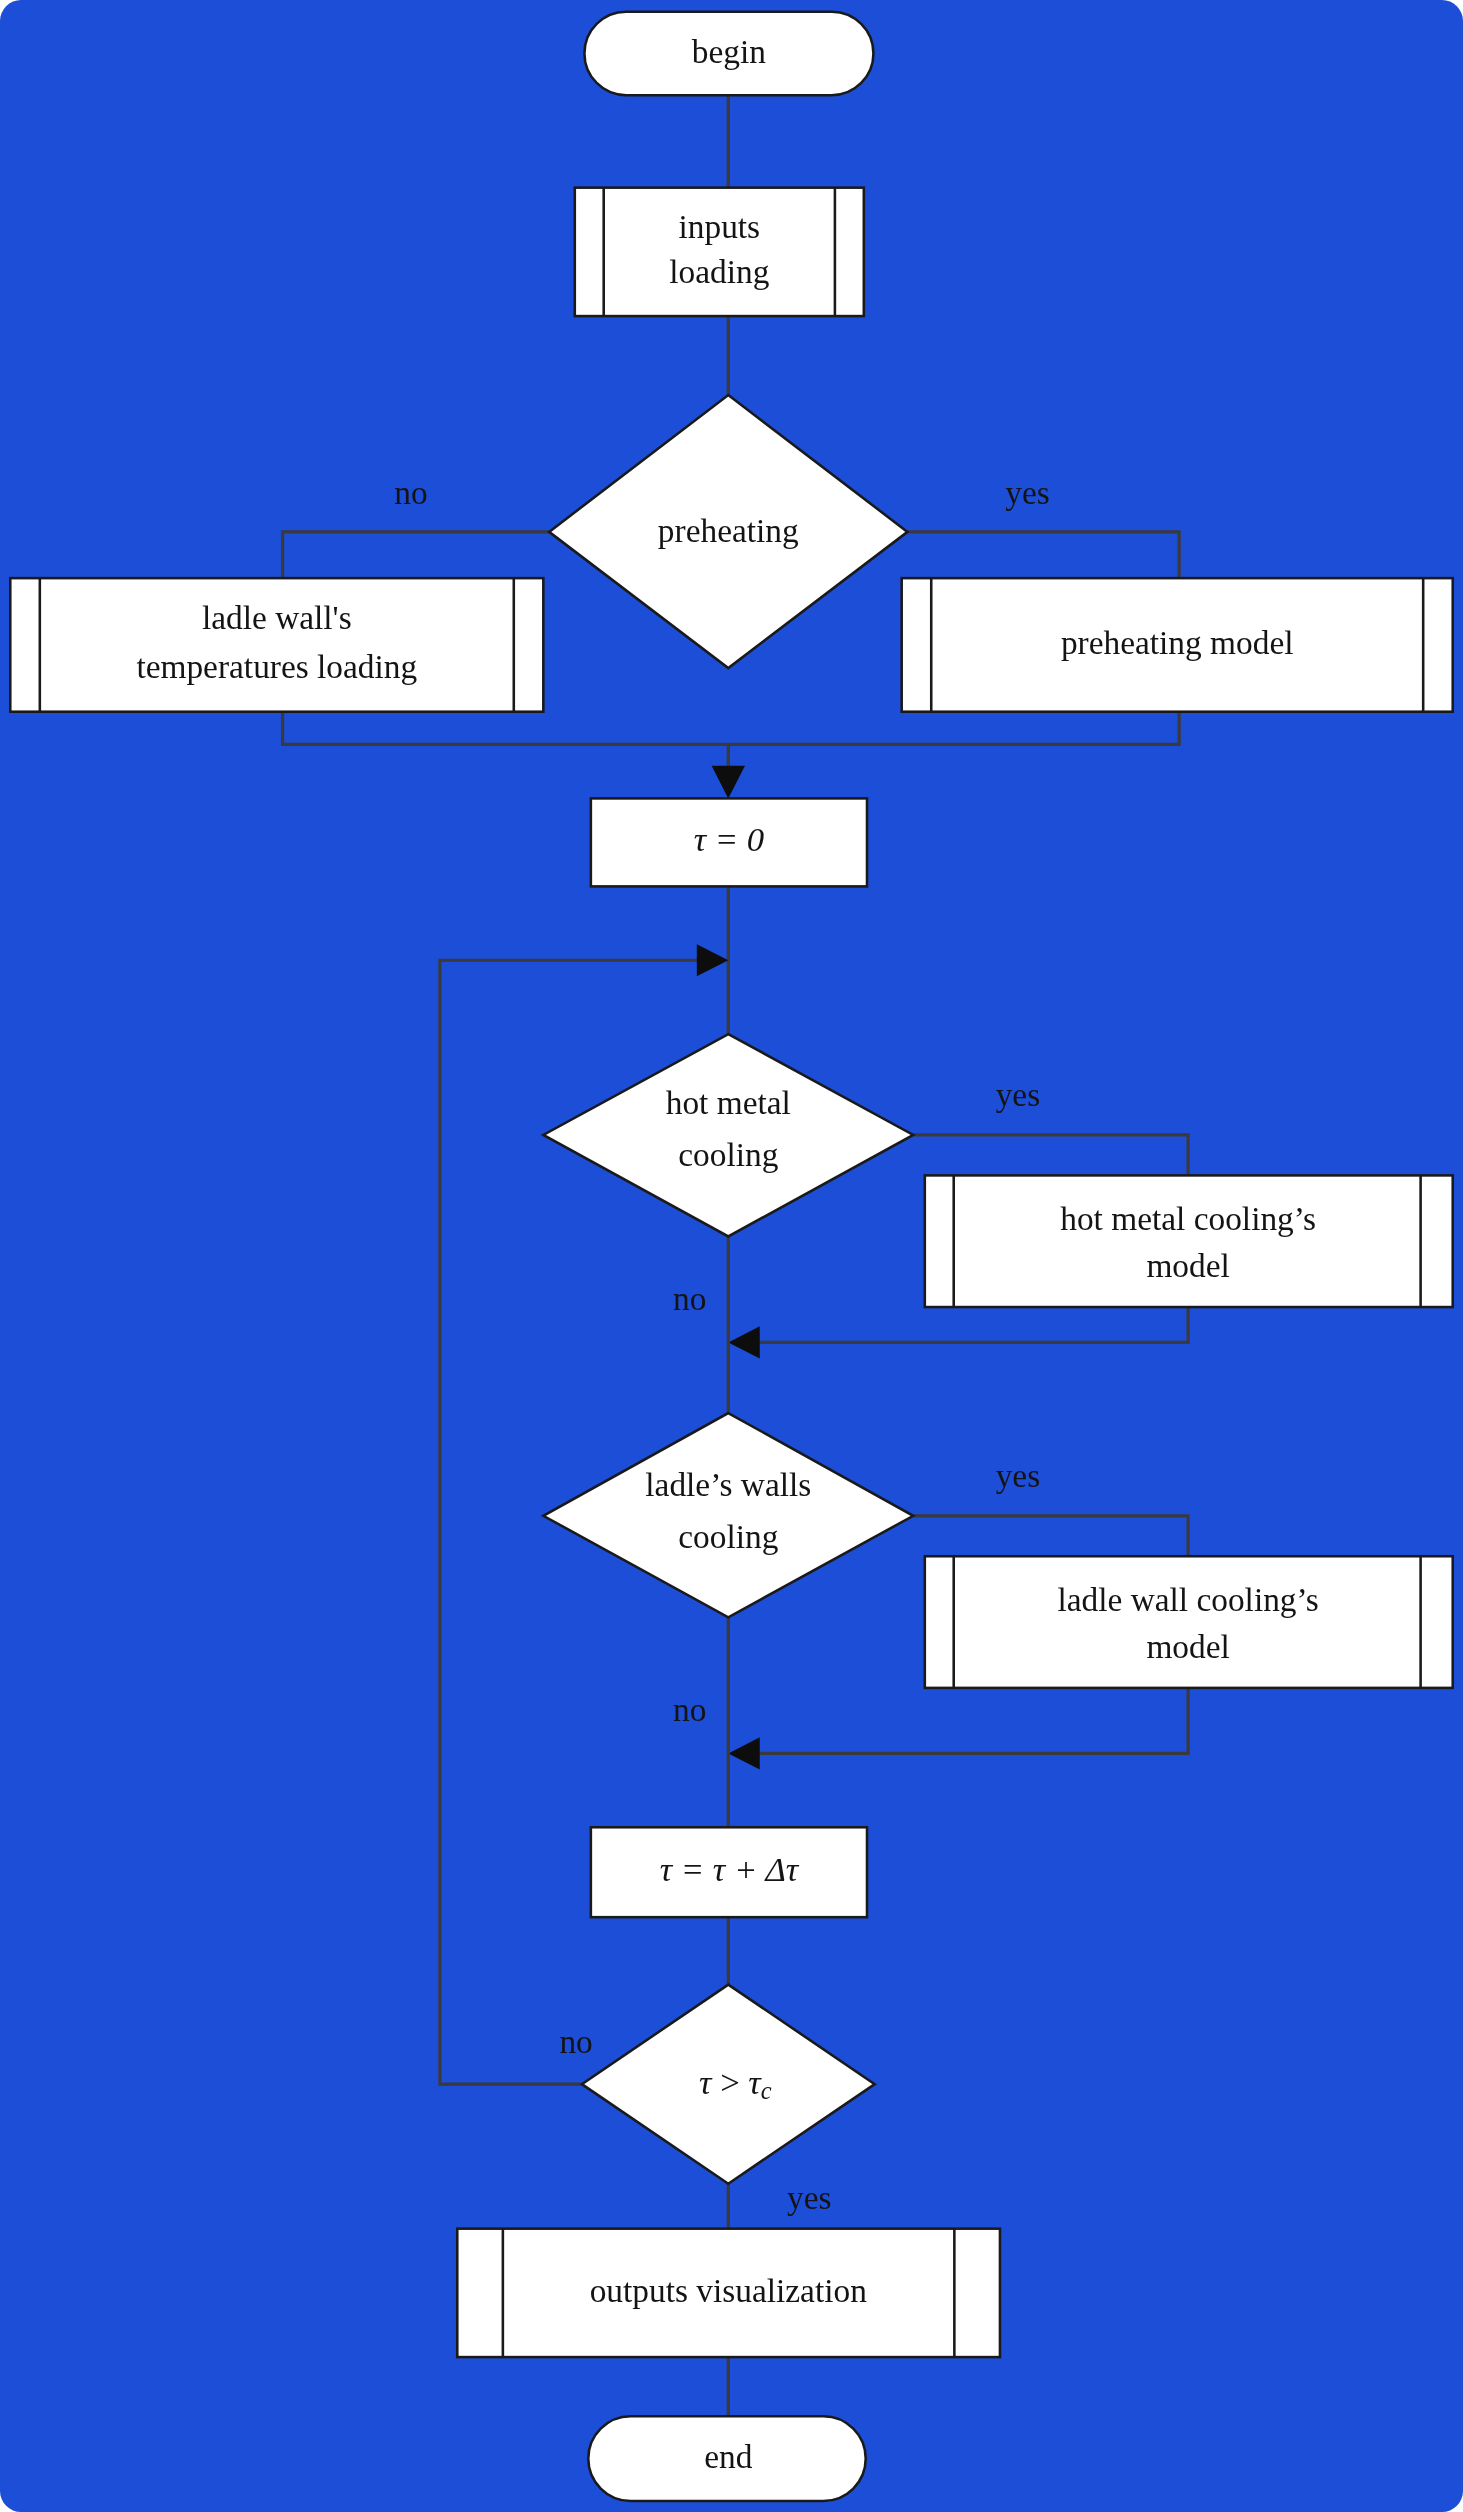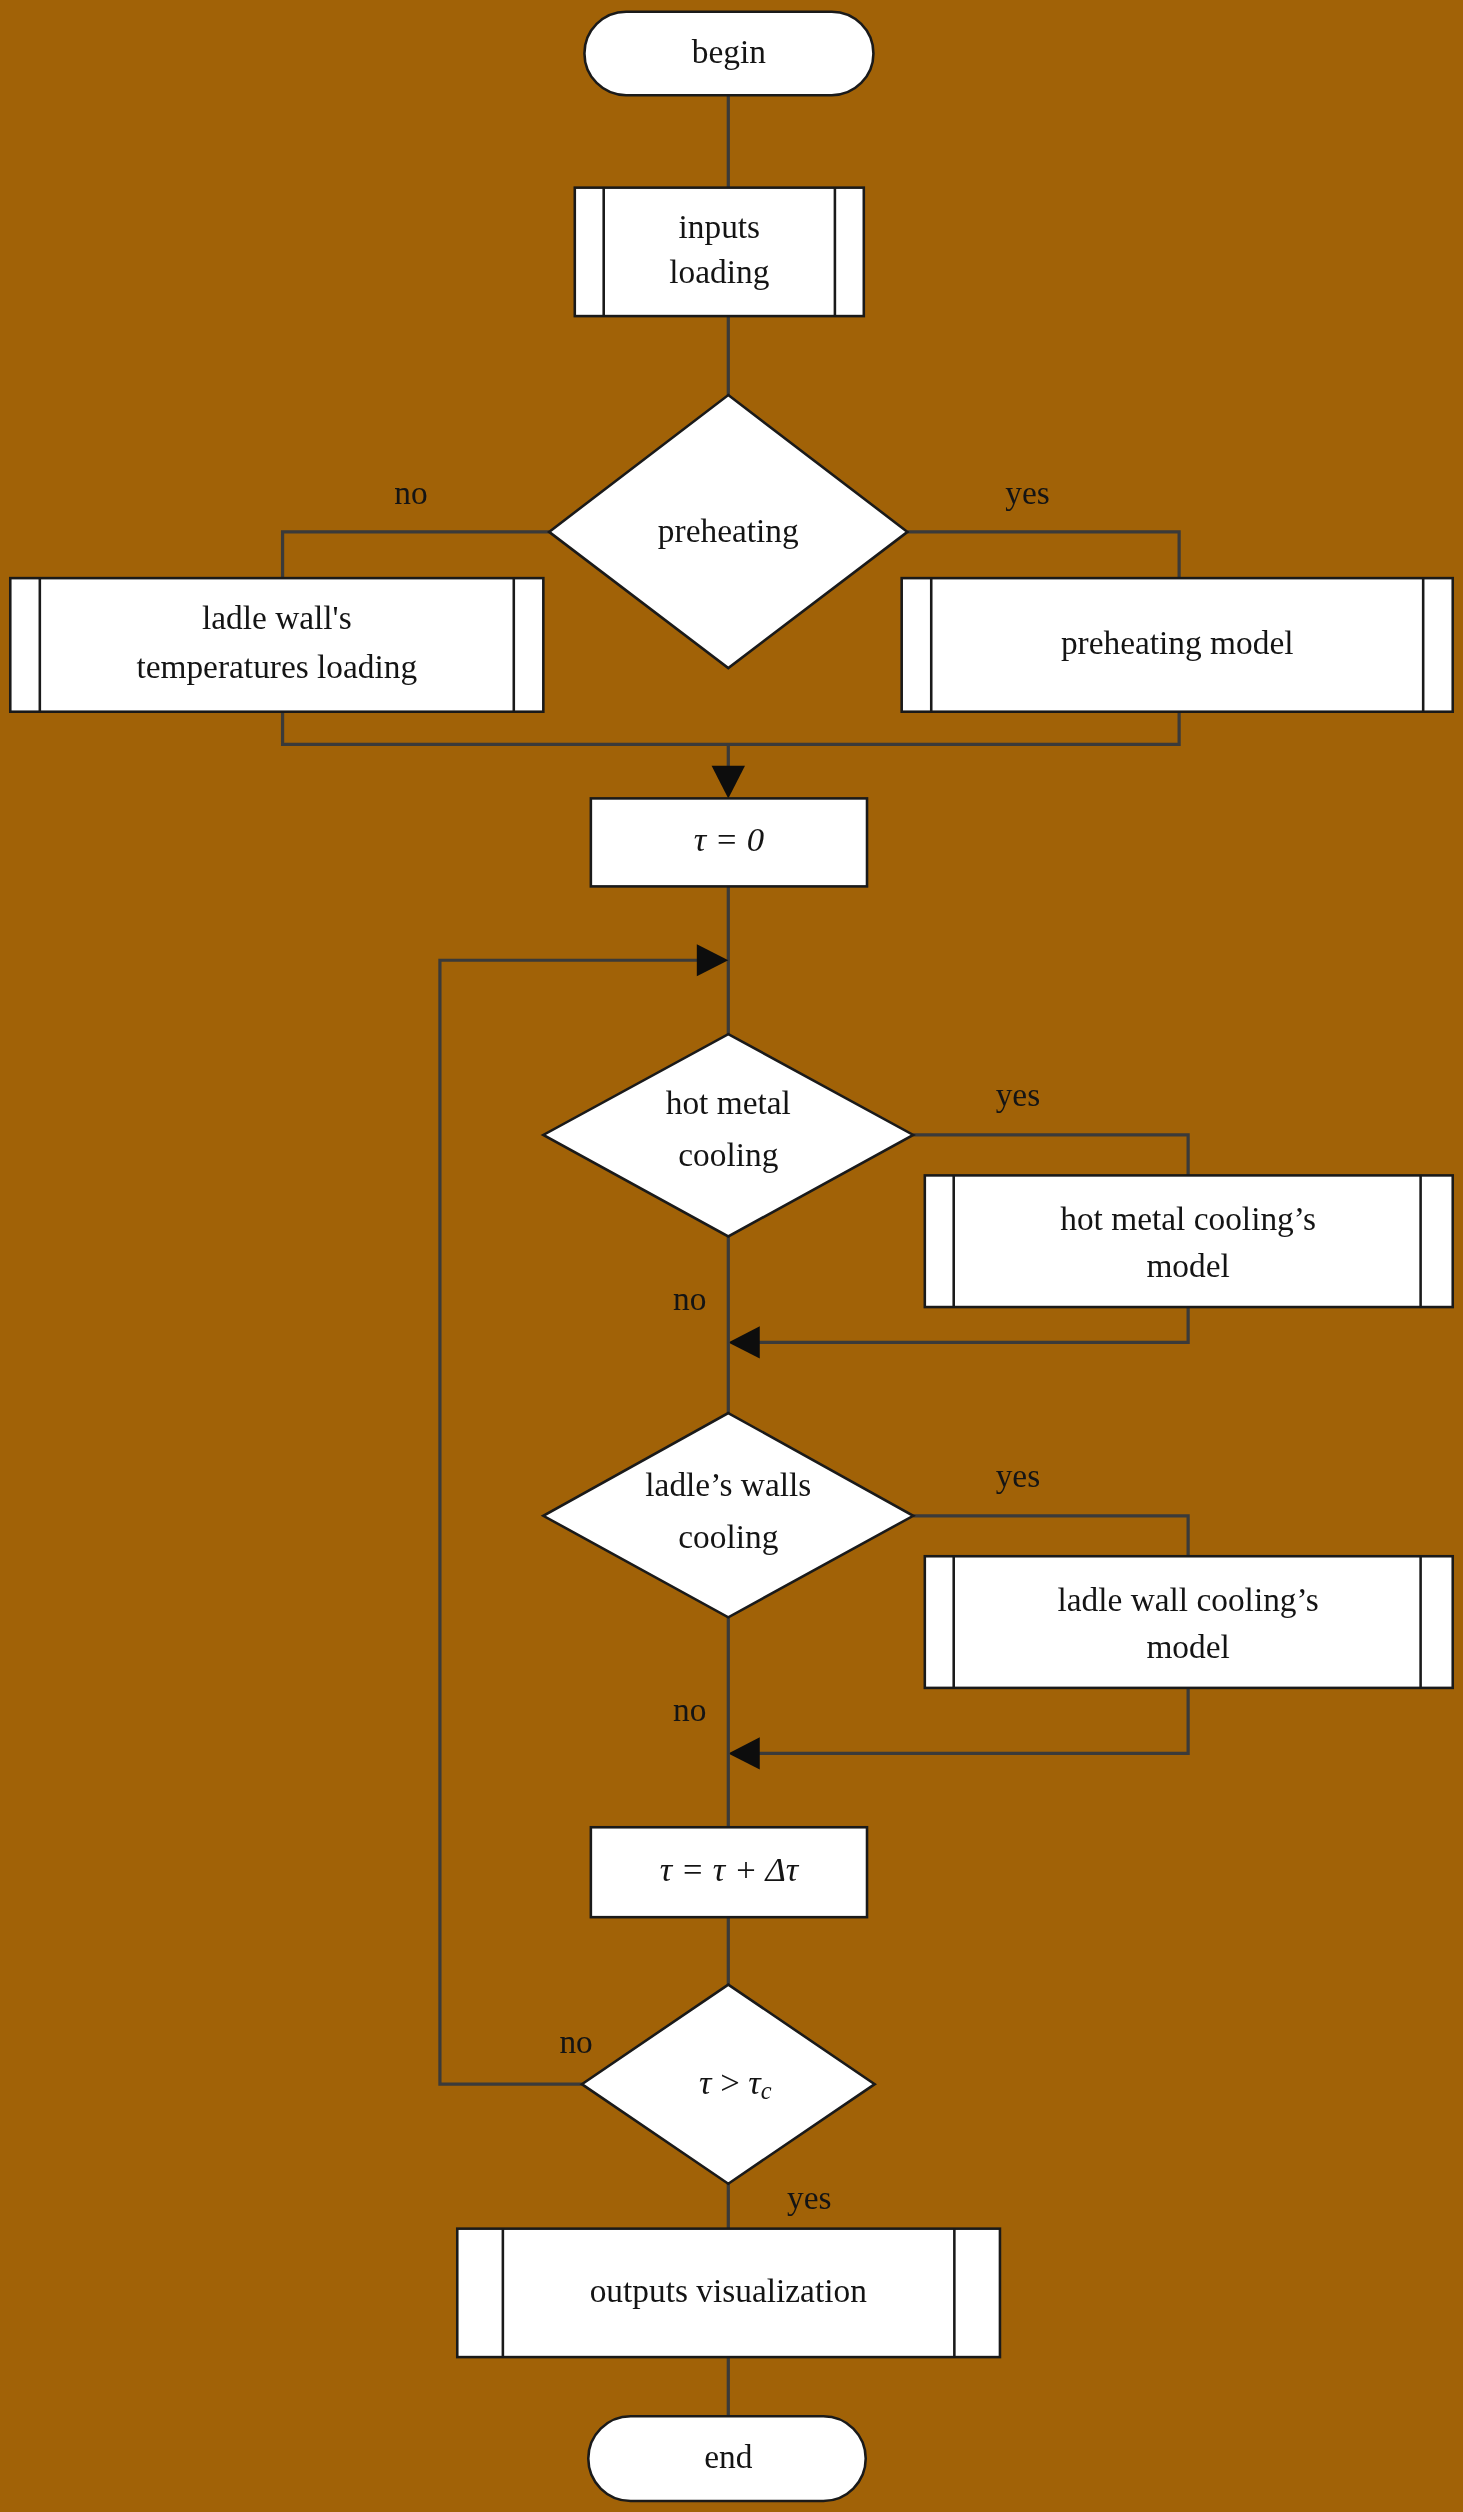--- a/index.html
+++ b/index.html
@@ -7,22 +7,23 @@
     padding: 0;
     background: #ffffff;
   }
   body {
     font-family: "Liberation Serif", "DejaVu Serif", serif;
   }
   #flowchart-root {
     position: relative;
     width: 1463px;
     height: 2512px;
-    background: #a16207;
+    background: #1d4ed8;
     overflow: hidden;
+    border-radius: 21px;
   }
   svg#flow {
     display: block;
     width: 1463px;
     height: 2512px;
   }
   .shape-fill {
     fill: #ffffff;
     stroke: #1a1a1a;
     stroke-width: 4;

